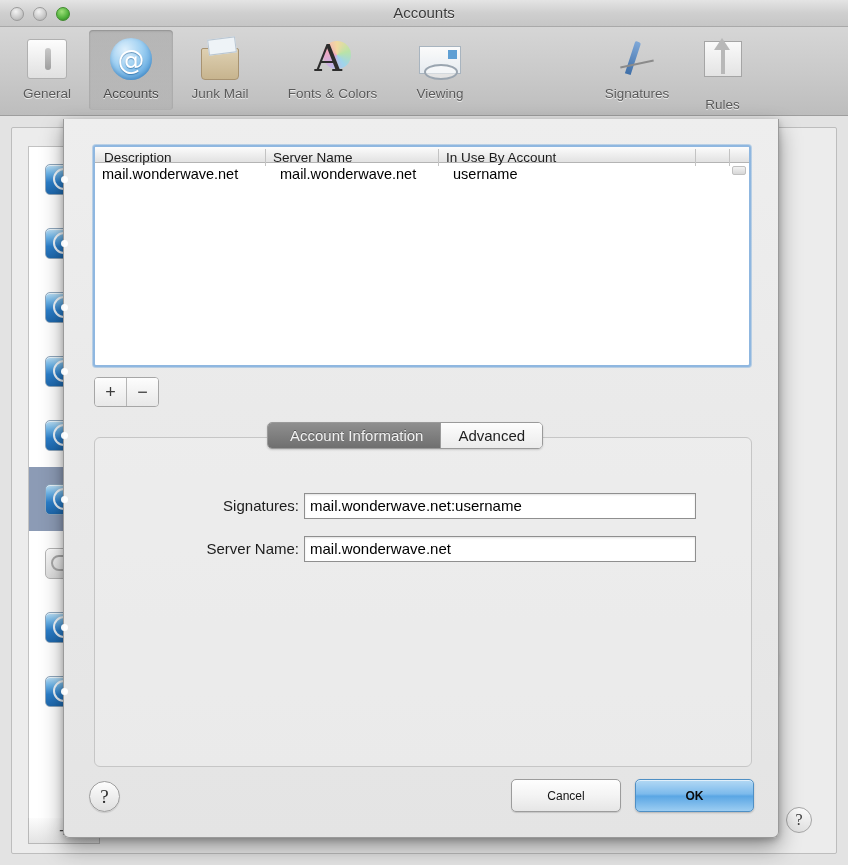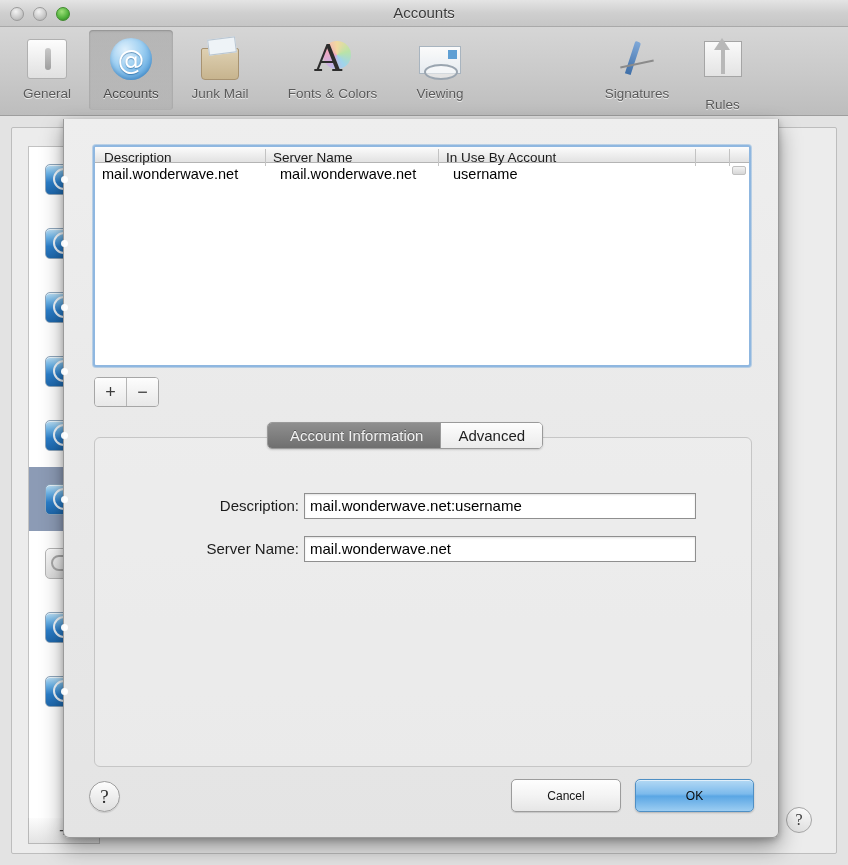--- a/index.html
+++ b/index.html
@@ -523,24 +523,24 @@
       <div class="pm-btn">−</div>
     </div>
 
     <div id="inner-box" style="left:30px; top:318px; width:658px; height:330px;"></div>
 
     <div id="tabbar" style="left:203px; top:303px;">
       <div class="tab active">Account Information</div>
       <div class="tab inactive">Advanced</div>
     </div>
 
-    <div class="form-label" style="left:60px; top:378px; width:175px;">Description:</div>
+    <div class="form-label" style="left:60px; top:378px; width:175px;">Signatures:</div>
     <div class="form-input" style="left:240px; top:374px;">mail.wonderwave.net:username</div>
 
     <div class="form-label" style="left:60px; top:421px; width:175px;">Server Name:</div>
     <div class="form-input" style="left:240px; top:417px;">mail.wonderwave.net</div>
 
     <div id="sheet-help" style="left:25px; top:662px;">?</div>
     <div class="dlg-btn" id="btn-cancel" style="left:447px; top:660px;">Cancel</div>
-    <div class="dlg-btn" id="btn-ok" style="left:571px; top:660px;">OK</div>
+    <div class="dlg-btn" id="btn-ok" style="left:571px; top:660px;font-weight:bold;">OK</div>
   </div>
 
 </div>
 
 </body></html>

